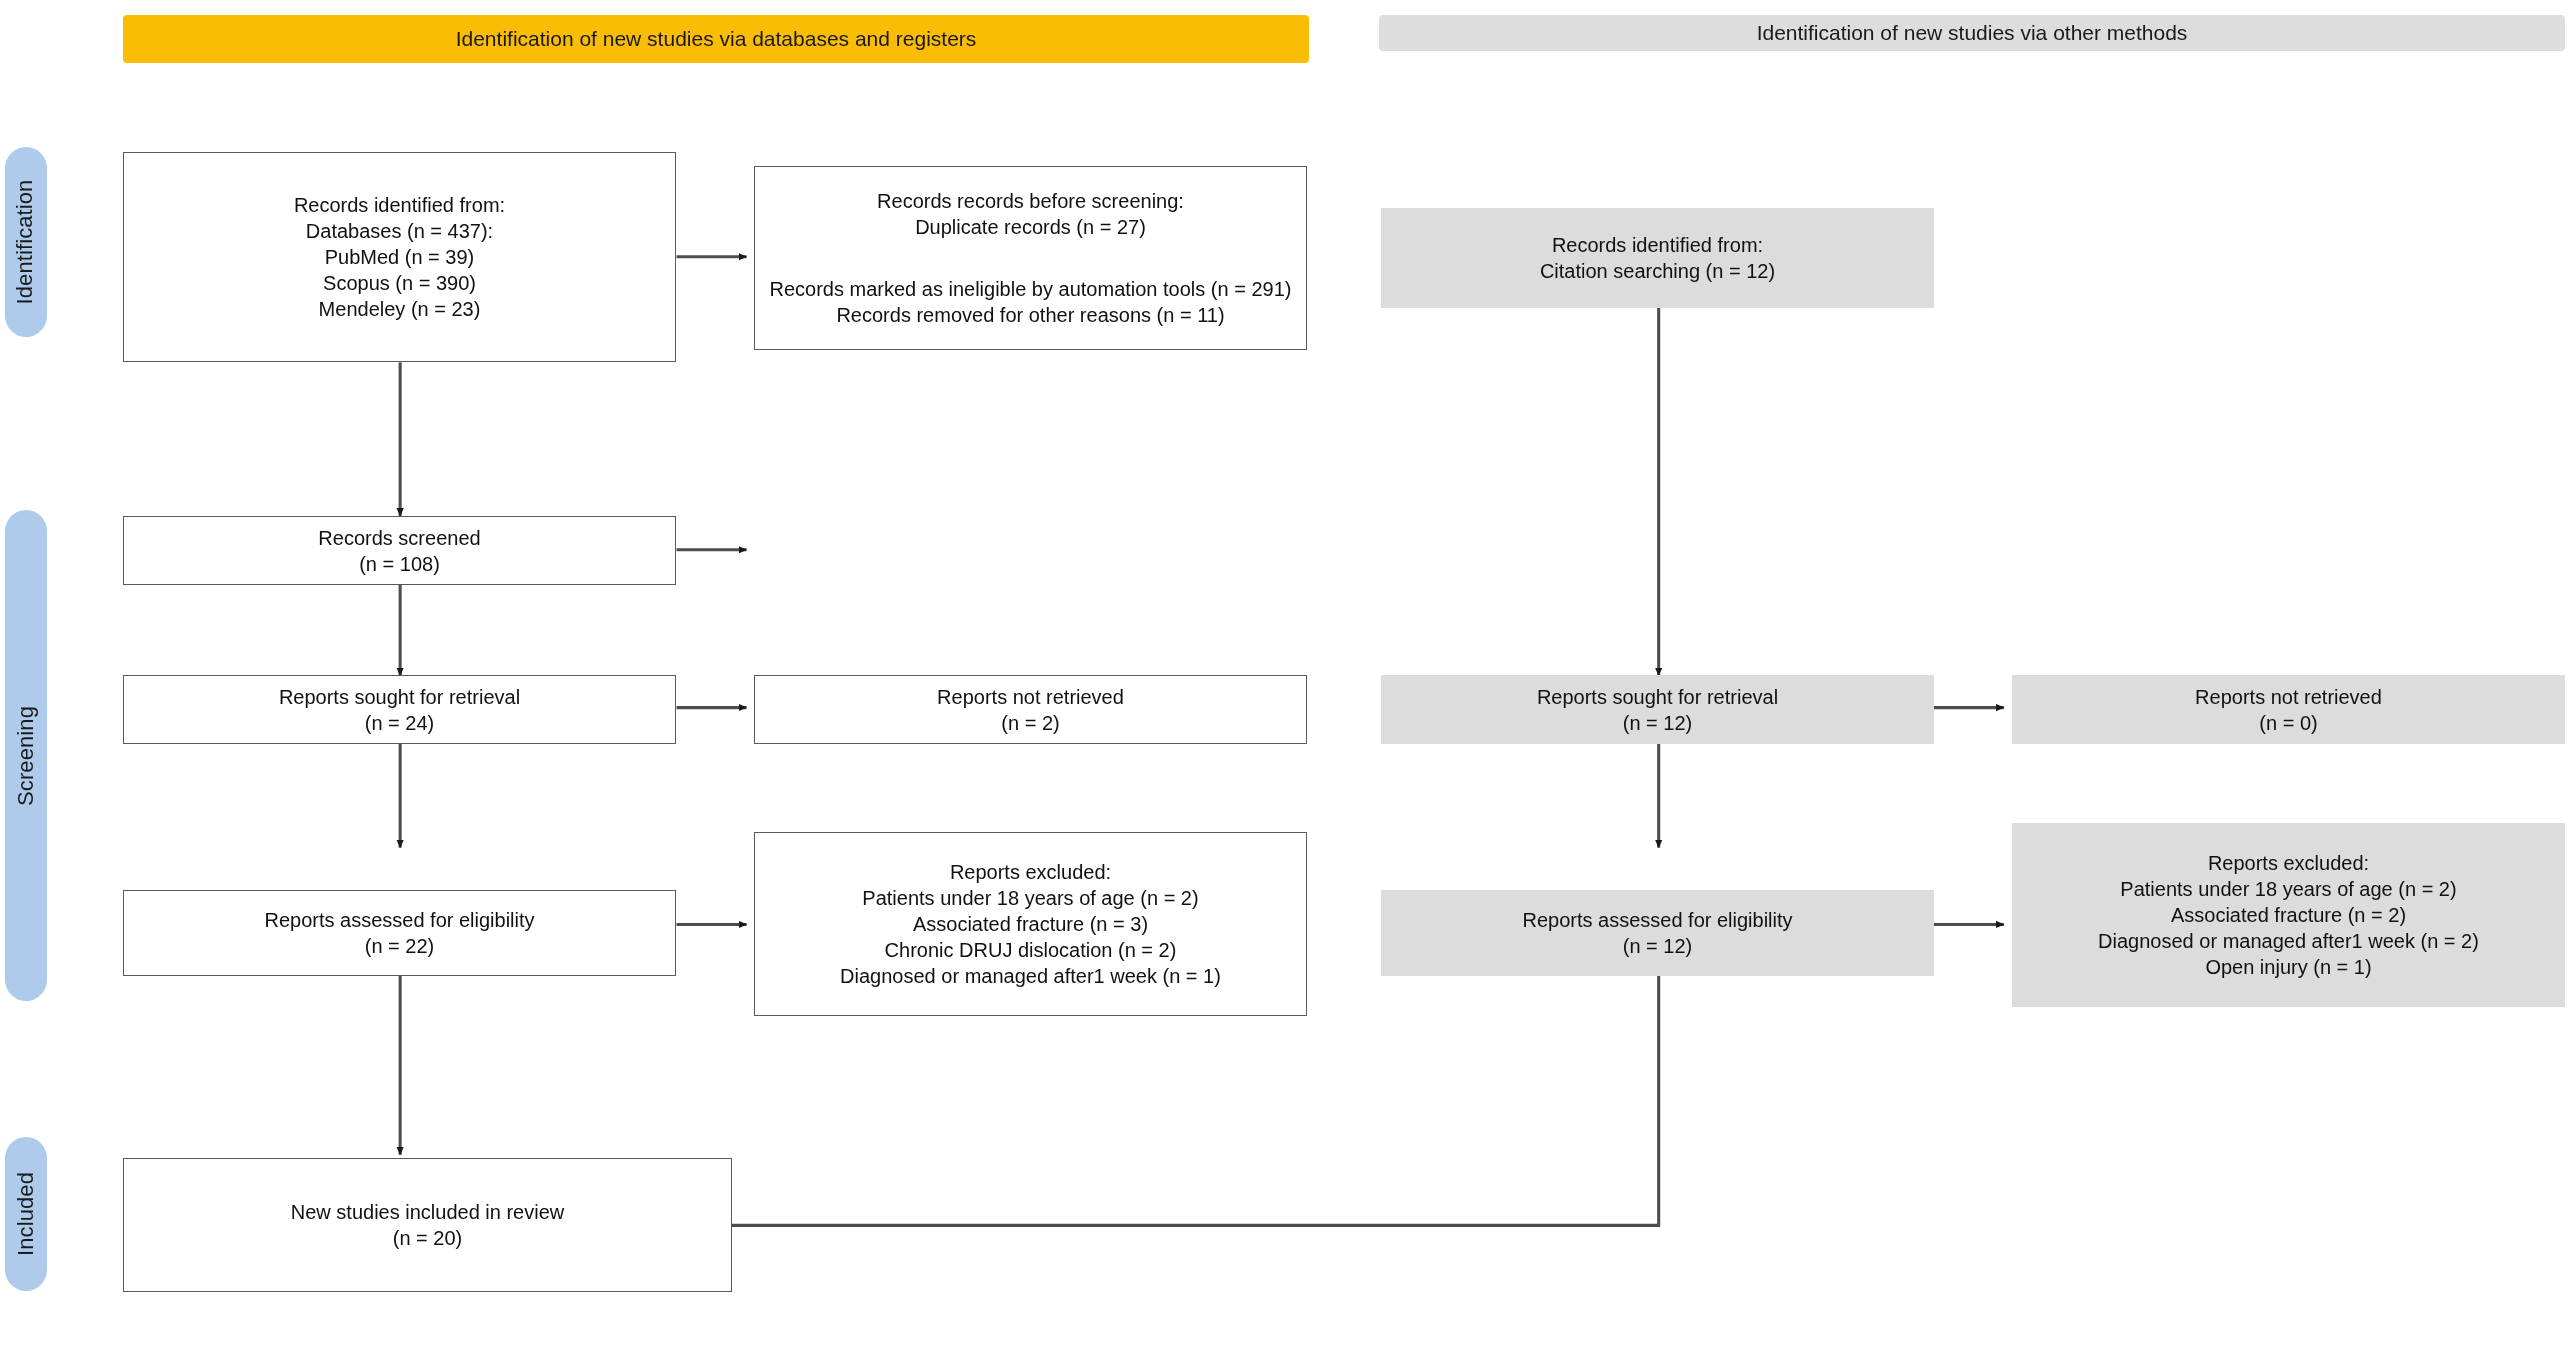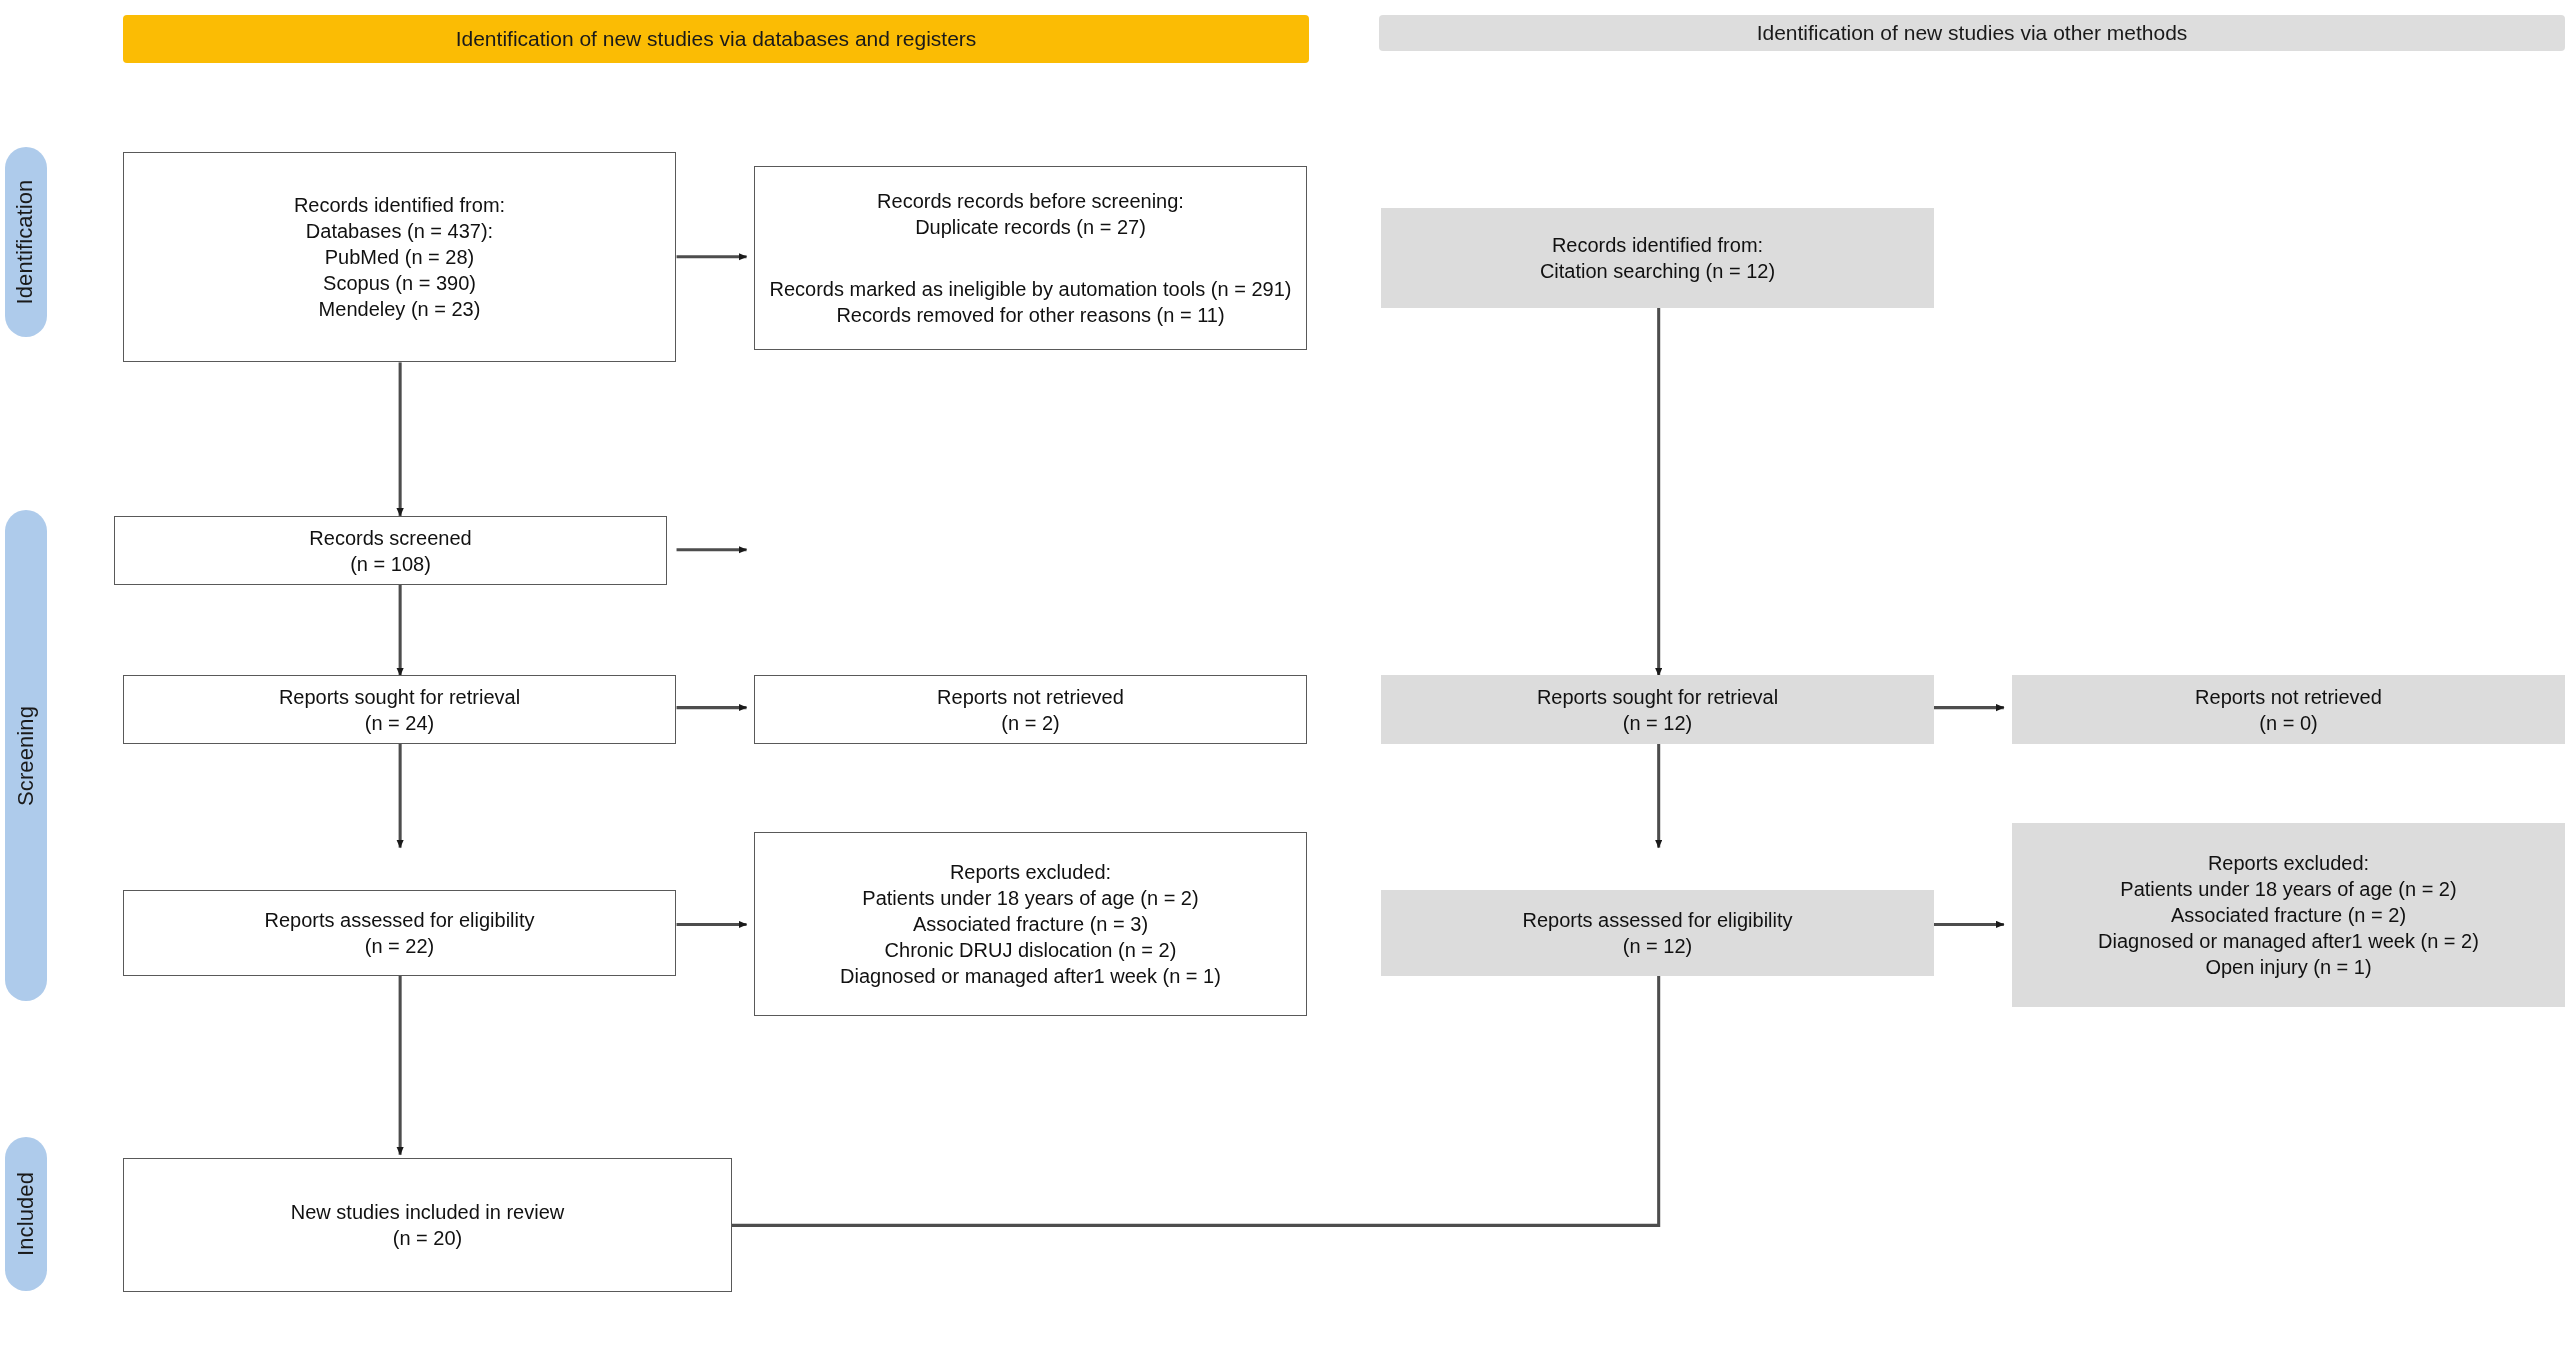--- a/index.html
+++ b/index.html
@@ -157,36 +157,36 @@
     <span>Identification of new studies via databases and registers</span>
   </div>
   <div class="col-header other" style="left:1379px; top:15.4px; width:1186px; height:36px;">
     <span>Identification of new studies via other methods</span>
   </div>
 
   <div class="flow-box white" style="left:123px; top:152px; width:553px; height:210px;">
     <div class="box-lines">
       <span class="line">Records identified from:</span>
       <span class="line">Databases (n = 437):</span>
-      <span class="line">PubMed (n = 28)</span>
+      <span class="line">PubMed (n = 39)</span>
       <span class="line">Scopus (n = 390)</span>
       <span class="line">Mendeley (n = 23)</span>
     </div>
   </div>
 
   <div class="flow-box white" style="left:754px; top:166px; width:553px; height:184px;">
     <div class="box-lines">
       <span class="line">Records records before screening:</span>
       <span class="line">Duplicate records (n = 27)</span>
       <span class="line wrap">Records marked as ineligible by automation tools (n = 291)</span>
       <span class="line">Records removed for other reasons (n = 11)</span>
     </div>
   </div>
 
-  <div class="flow-box white" style="left:114px; top:516px; width:553px; height:69px;">
+  <div class="flow-box white" style="left:123px; top:516px; width:553px; height:69px;">
     <div class="box-lines">
       <span class="line">Records screened</span>
       <span class="line">(n = 108)</span>
     </div>
   </div>
 
 
   <div class="flow-box white" style="left:123px; top:675px; width:553px; height:69px;">
     <div class="box-lines">
       <span class="line">Reports sought for retrieval</span>

